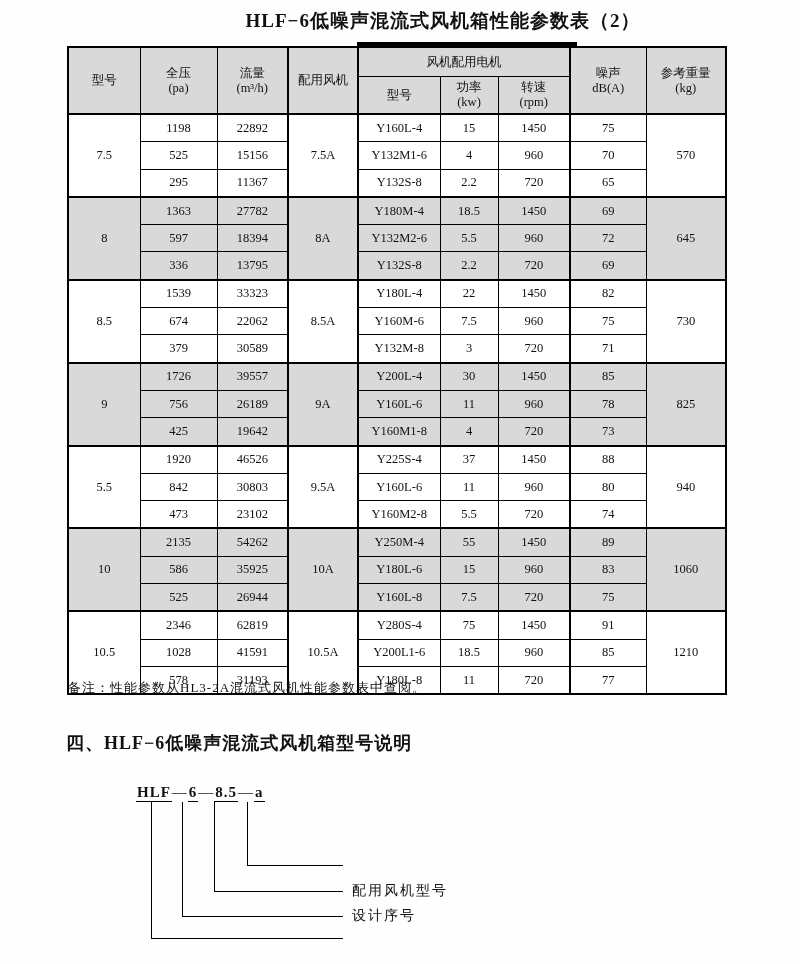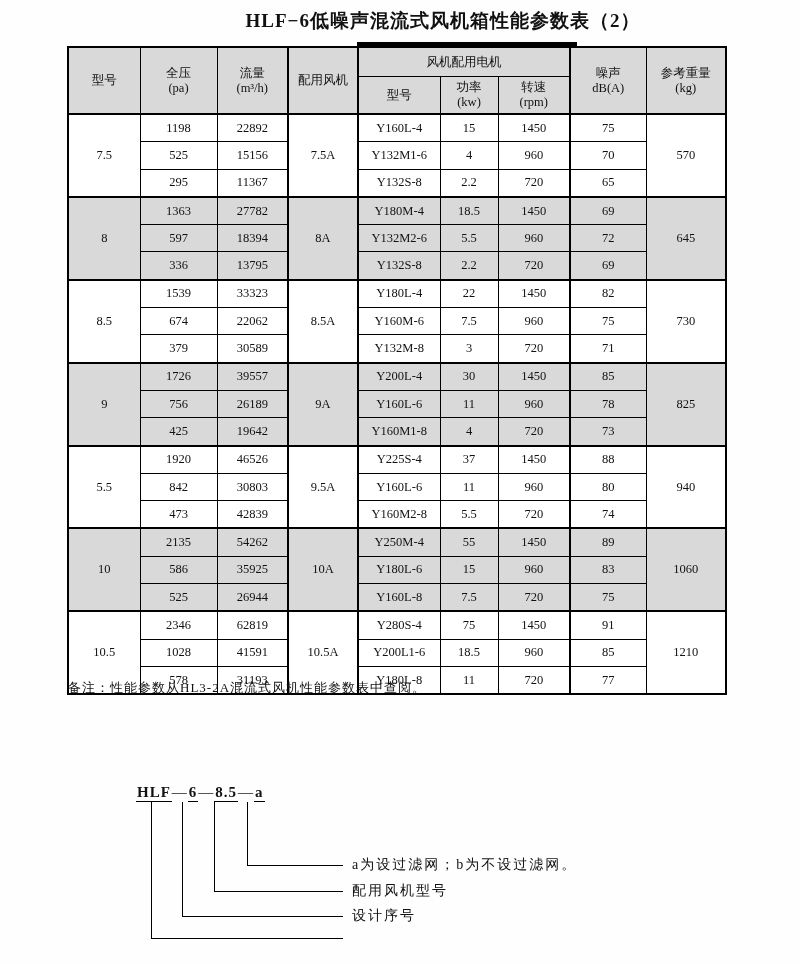--- a/index.html
+++ b/index.html
@@ -287,21 +287,21 @@
           <tr>
             <td>842</td>
             <td>30803</td>
             <td>Y160L-6</td>
             <td>11</td>
             <td class="thickR">960</td>
             <td>80</td>
           </tr>
           <tr>
             <td>473</td>
-            <td>42839</td>
+            <td>23102</td>
             <td>Y160M2-8</td>
             <td>5.5</td>
             <td class="thickR">720</td>
             <td>74</td>
           </tr>
           <tr class="shaded group-start">
             <td rowspan="3">10</td>
             <td>2135</td>
             <td>54262</td>
             <td rowspan="3" class="thickL thickR">10A</td>
@@ -353,35 +353,35 @@
             <td>11</td>
             <td class="thickR">720</td>
             <td>77</td>
           </tr>
         </tbody>
     </table>
   </div>
 
   <p class="note">备注：性能参数从HL3-2A混流式风机性能参数表中查阅。</p>
 
+  <h2 class="section-title">四、HLF−6低噪声混流式风机箱型号说明</h2>
 
   <div class="diagram">
     <div class="model-code">
       <span class="seg">HLF</span><span class="sep">—</span><span class="seg">6</span><span class="sep">—</span><span class="seg">8.5</span><span class="sep">—</span><span class="seg">a</span>
     </div>
 
     <div class="vline" style="left:151px; top:802px; height:136px;"></div>
     <div class="vline" style="left:182px; top:802px; height:114px;"></div>
     <div class="vline" style="left:214px; top:802px; height:89px;"></div>
     <div class="vline" style="left:247px; top:802px; height:63px;"></div>
 
     <div class="hline-d" style="left:247px; top:865px; width:96px;"></div>
     <div class="hline-d" style="left:214px; top:891px; width:129px;"></div>
     <div class="hline-d" style="left:182px; top:916px; width:161px;"></div>
     <div class="hline-d" style="left:151px; top:938px; width:192px;"></div>
 
-    <div class="dlabel" style="top:857px;">a为设过滤网；b为不设过滤网。</div>
     <div class="dlabel" style="top:883px;">配用风机型号</div>
     <div class="dlabel" style="top:908px;">设计序号</div>
     <div class="dlabel" style="top:971px;">低噪声、节能型混流式风机箱</div>
   </div>
 
 </div>
 
 </body></html>

